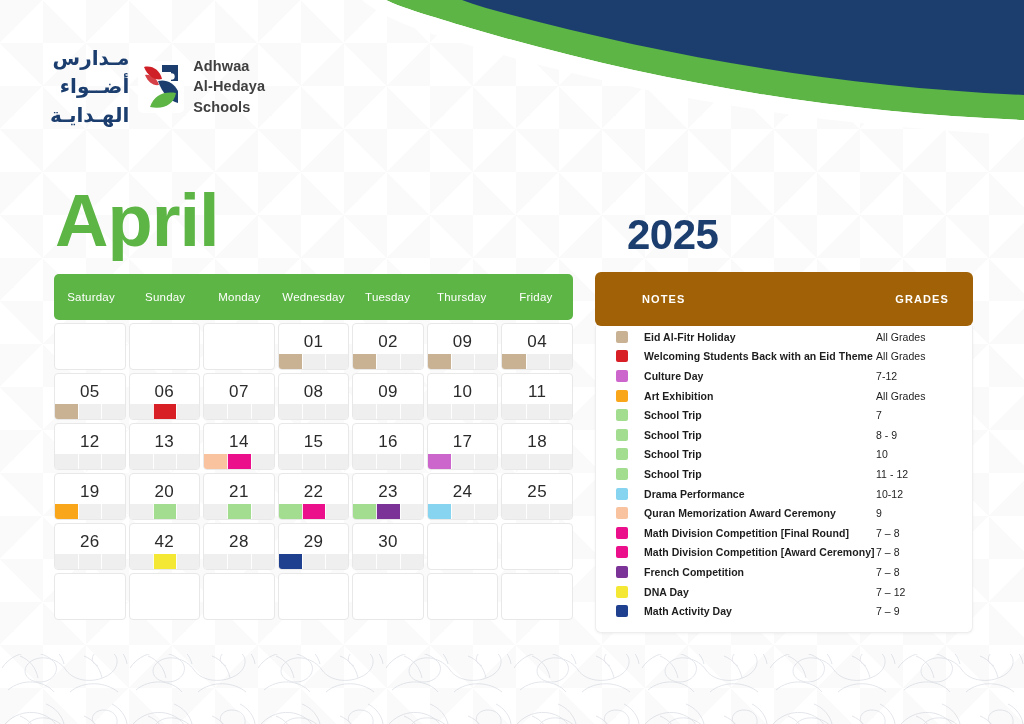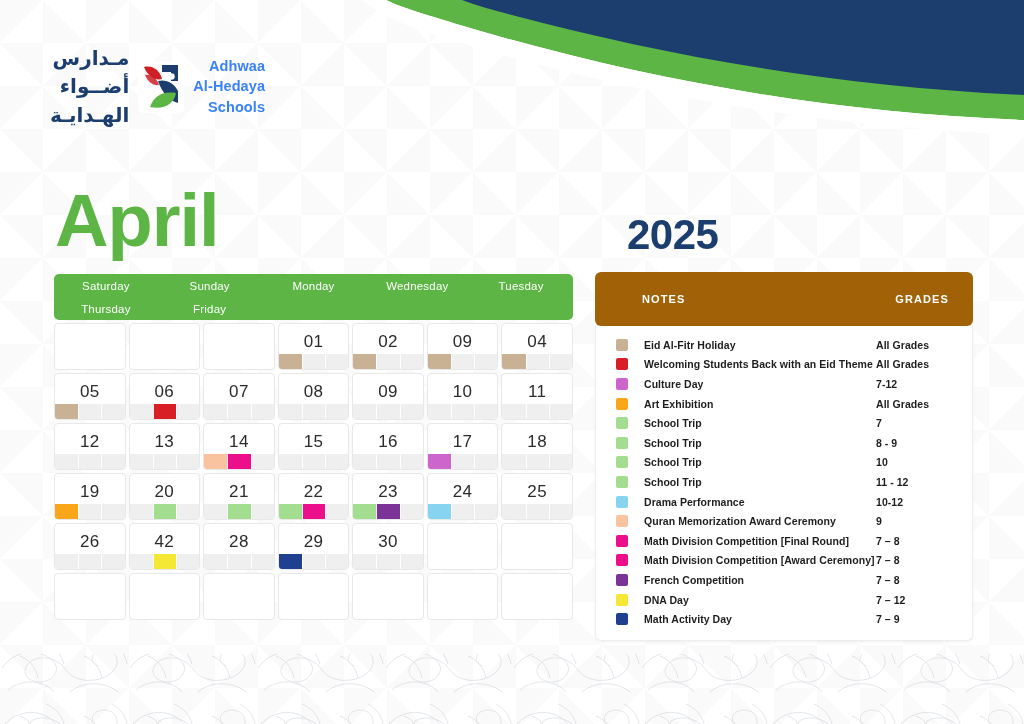--- a/index.html
+++ b/index.html
@@ -34,40 +34,40 @@
     display: flex; align-items: center; gap: 9px;
   }
   #logo-ar {
     font-family: "DejaVu Sans", sans-serif;
     font-size: 20px; font-weight: 700; color: #1b3e6f;
     line-height: 1.42; text-align: right; letter-spacing: .3px;
     direction: rtl;
   }
   #logo-mark { width: 46px; height: 52px; flex: 0 0 auto; }
   #logo-en {
-    font-size: 14.5px; font-weight: 700; color: #3b82f6;
-    line-height: 1.42; letter-spacing: .1px; text-align: right;
+    font-size: 14.5px; font-weight: 700; color: #404040;
+    line-height: 1.42; letter-spacing: .1px;
   }
 
   
   #month-title {
     position: absolute; left: 55px; top: 186px;
     font-size: 74px; font-weight: 700; color: #5cb544;
     letter-spacing: -1px; line-height: .95;
   }
   #year-title {
     position: absolute; left: 598px; top: 214px;
     font-size: 42px; font-weight: 700; color: #1b3e6f;
     letter-spacing: -.5px; line-height: 1; margin-left: 29px;
   }
 
   
   #calendar { position: absolute; left: 54px; top: 274px; width: 519px; }
   #cal-head {
-    display: grid; grid-template-columns: repeat(5, 1fr);
+    display: grid; grid-template-columns: repeat(7, 1fr);
     background: #5cb544; border-radius: 5px; overflow: hidden;
     height: 46px;
   }
   #cal-head .dow {
     display: flex; align-items: center; justify-content: center;
     color: #ffffff; font-size: 11.5px; font-weight: 400; letter-spacing: .2px;
   }
   #cal-body { margin-top: 3px; display: flex; flex-direction: column; gap: 3px; }
   .week { display: grid; grid-template-columns: repeat(7, 1fr); gap: 3px; }
   .cell {
@@ -95,35 +95,35 @@
   #notes { position: absolute; left: 595px; top: 272px; width: 378px; }
   #notes-head {
     background: #a16207; border-radius: 6px;
     height: 54px; display: flex; align-items: center;
     padding: 0 24px 0 47px; justify-content: space-between;
     color: #ffffff; font-size: 11px; font-weight: 700; letter-spacing: 1.1px;
   }
   #notes-body {
     background: #ffffff; border: 1px solid #eeeeee; border-top: none;
     border-radius: 0 0 6px 6px;
-    padding: 9px 24px 11px 20px;
+    padding: 1px 24px 11px 20px;
     box-shadow: 0 1px 3px rgba(0,0,0,.05);
   }
   .note-row {
     display: flex; align-items: center; height: 19.6px;
   }
   .swatch { width: 12px; height: 12px; border-radius: 2px; flex: 0 0 auto; }
   .note-label {
     flex: 1 1 auto; margin-left: 16px;
     font-size: 10.5px; font-weight: 700; color: #1d1d1d; letter-spacing: .05px;
     white-space: nowrap;
   }
   .note-grade {
     flex: 0 0 auto; width: 72px; text-align: left;
-    font-size: 10.5px; font-weight: 700; color: #1d1d1d; letter-spacing: .05px;
+    font-size: 10.5px; font-weight: 400; color: #1d1d1d; letter-spacing: .05px;
   }
 </style>
 </head>
 <body>
 
 <div id="watermark"></div>
 
 <svg id="wave" viewBox="0 0 1024 135" preserveAspectRatio="none">
   <path d="M1024,0 L1024,120 C820,112 640,78 470,28 C430,16 400,7 386,0 Z" fill="#5cb544"></path>
   <path d="M1024,0 L1024,96 C830,88 655,56 492,10 C478,6 466,3 456,0 Z" fill="#ffffff" opacity="0"></path>

